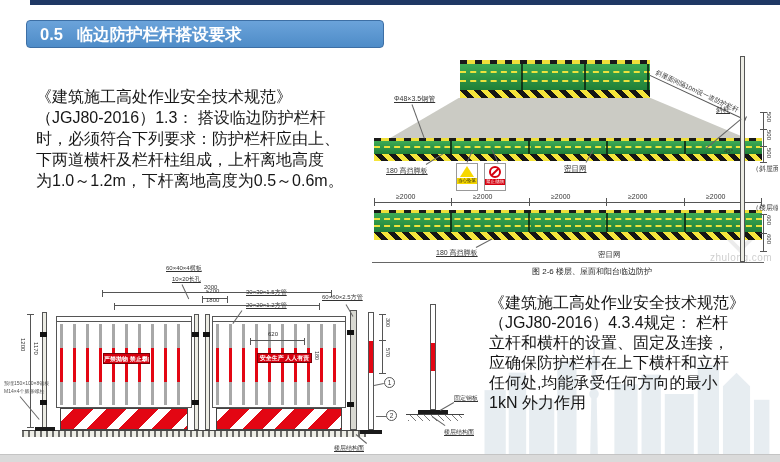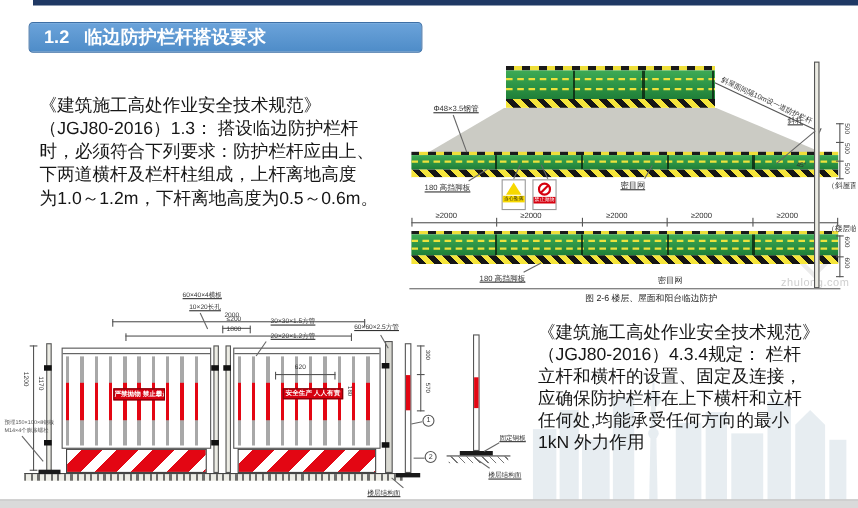--- a/index.html
+++ b/index.html
@@ -81,21 +81,21 @@
   .hatch { position:absolute; height:6px;
            background:repeating-linear-gradient(45deg,#777 0 1px,transparent 1px 5px); }
 
   
   #skyline { position:absolute; left:472px; top:330px; width:308px; height:126px; opacity:.24; z-index:1; }
 </style>
 </head>
 <body>
 
 <div class="topbar"></div>
-<div class="titlebox">1.2   临边防护栏杆搭设要求</div>
+<div class="titlebox">0.5   临边防护栏杆搭设要求</div>
 <div class="bottomstrip"></div>
 
 <div class="para para-left">《建筑施工高处作业安全技术规范》
 （JGJ80-2016）1.3：  搭设临边防护栏杆
 时，必须符合下列要求：防护栏杆应由上、
 下两道横杆及栏杆柱组成，上杆离地高度
 为1.0～1.2m，下杆离地高度为0.5～0.6m。</div>
 <div class="para para-right">《建筑施工高处作业安全技术规范》
 （JGJ80-2016）4.3.4规定：  栏杆
 立杆和横杆的设置、固定及连接，

